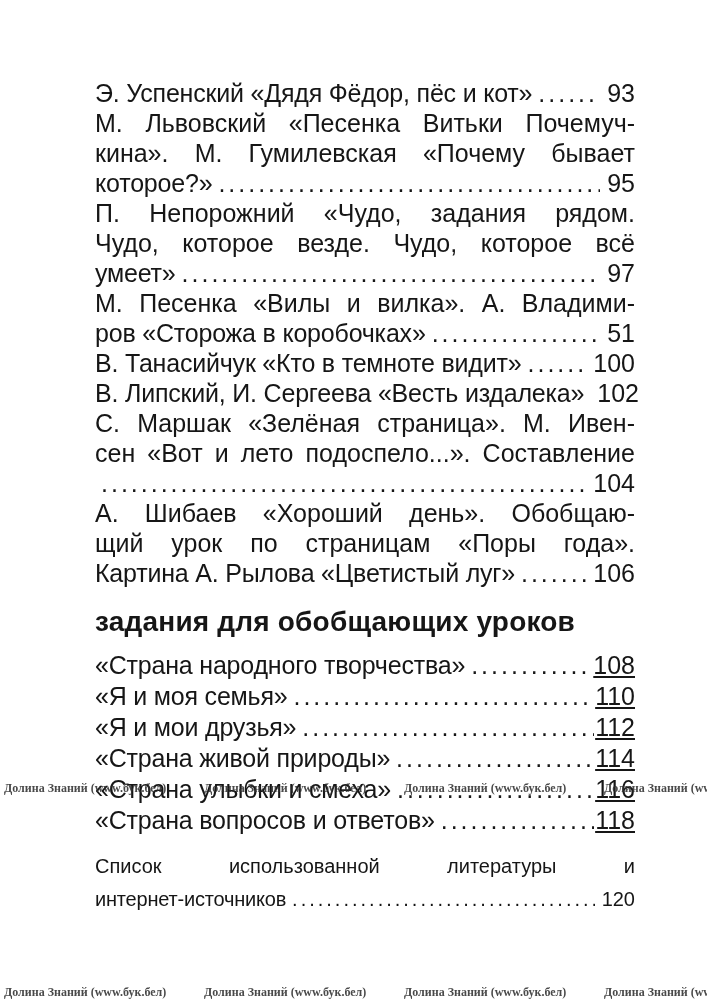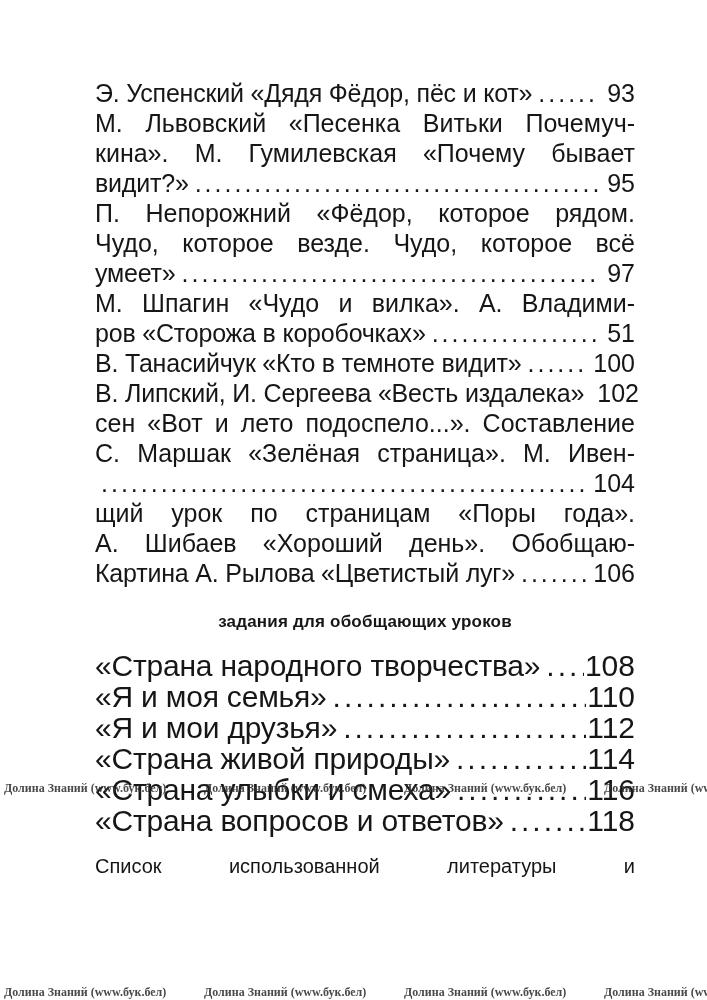--- a/index.html
+++ b/index.html
@@ -12,21 +12,21 @@
     font-family: "Liberation Sans", "DejaVu Sans", sans-serif;
     color: #161616;
   }
   .toc {
     position: absolute;
     left: 95px;
     top: 78px;
     width: 540px;
   }
   .sec1 { font-size: 25px; line-height: 30px; }
-  .sec2 { font-size: 30px; line-height: 31px; margin-top: 8px; }
+  .sec2 { font-size: 25px; line-height: 31px; margin-top: 8px; }
   .biblio { font-size: 20px; line-height: 33px; margin-top: 14px; }
 
   .jline {
     text-align: justify;
     text-align-last: justify;
     -moz-text-align-last: justify;
   }
   .lline { display: flex; align-items: baseline; }
   .lline .txt { white-space: nowrap; letter-spacing: -0.2px; }
   .leader {
@@ -34,28 +34,28 @@
     min-width: 0;
     overflow: hidden;
     white-space: nowrap;
     margin-left: 6px;
   }
   .leader::after {
     content: "..................................................................................";
     letter-spacing: 3px;
   }
   .sec1 .num, .biblio .num { padding-left: 7px; }
-  .sec2 .num { padding-left: 1px; }
+  .sec2 .num { padding-left: 1px; text-decoration: underline; }
   .num { white-space: nowrap; }
 
   .heading {
     font-weight: bold;
-    font-size: 17px;
+    font-size: 28px;
     line-height: 32px;
-    text-align: center;
+    text-align: left;
     margin: 18px 0 12px 0;
     letter-spacing: 0.2px;
   }
 
   .wm-row {
     position: absolute;
     left: 0;
     width: 646px;
     height: 16px;
     pointer-events: none;
@@ -84,38 +84,38 @@
           <span class="txt">Э. Успенский «Дядя Фёдор, пёс и кот»</span>
           <span class="leader"></span>
           <span class="num">93</span>
         </div>
       </div>
 
       <div class="entry">
         <div class="jline">М. Львовский «Песенка Витьки Почемуч-</div>
         <div class="jline">кина». М. Гумилевская «Почему бывает</div>
         <div class="lline">
-          <span class="txt">видит?»</span>
+          <span class="txt">которое?»</span>
           <span class="leader"></span>
           <span class="num">95</span>
         </div>
       </div>
 
       <div class="entry">
-        <div class="jline">П. Непорожний «Фёдор, которое рядом.</div>
+        <div class="jline">П. Непорожний «Чудо, задания рядом.</div>
         <div class="jline">Чудо, которое везде. Чудо, которое всё</div>
         <div class="lline">
           <span class="txt">умеет»</span>
           <span class="leader"></span>
           <span class="num">97</span>
         </div>
       </div>
 
       <div class="entry">
-        <div class="jline">М. Шпагин «Чудо и вилка». А. Владими-</div>
+        <div class="jline">М. Песенка «Вилы и вилка». А. Владими-</div>
         <div class="lline">
           <span class="txt">ров «Сторожа в коробочках»</span>
           <span class="leader"></span>
           <span class="num">51</span>
         </div>
       </div>
 
       <div class="entry">
         <div class="lline">
           <span class="txt">В. Танасийчук «Кто в темноте видит»</span>
@@ -126,31 +126,31 @@
 
       <div class="entry">
         <div class="lline">
           <span class="txt">В. Липский, И. Сергеева «Весть издалека»</span>
           <span class="leader"></span>
           <span class="num">102</span>
         </div>
       </div>
 
       <div class="entry">
+        <div class="jline">С. Маршак «Зелёная страница». М. Ивен-</div>
         <div class="jline">сен «Вот и лето подоспело...». Составление</div>
-        <div class="jline">С. Маршак «Зелёная страница». М. Ивен-</div>
         <div class="lline">
           <span class="leader"></span>
           <span class="num">104</span>
         </div>
       </div>
 
       <div class="entry">
+        <div class="jline">А. Шибаев «Хороший день». Обобщаю-</div>
         <div class="jline">щий урок по страницам «Поры года».</div>
-        <div class="jline">А. Шибаев «Хороший день». Обобщаю-</div>
         <div class="lline">
           <span class="txt">Картина А. Рылова «Цветистый луг»</span>
           <span class="leader"></span>
           <span class="num">106</span>
         </div>
       </div>
 
     </div>
 
     <div class="heading">задания для обобщающих уроков</div>
@@ -190,20 +190,25 @@
       <div class="lline">
         <span class="txt">«Страна вопросов и ответов»</span>
         <span class="leader"></span>
         <span class="num">118</span>
       </div>
 
     </div>
 
     <div class="biblio">
       <div class="jline">Список использованной литературы и</div>
+      <div class="lline">
+        <span class="txt">интернет-источников</span>
+        <span class="leader"></span>
+        <span class="num">120</span>
+      </div>
     </div>
 
   </div>
 
   <div class="wm-row" style="top:781px">
     <span class="wm" style="left:4px">Долина Знаний (www.бук.бел)</span>
     <span class="wm" style="left:204px">Долина Знаний (www.бук.бел)</span>
     <span class="wm" style="left:404px">Долина Знаний (www.бук.бел)</span>
     <span class="wm" style="left:604px">Долина Знаний (www.бук.бел)</span>
   </div>

